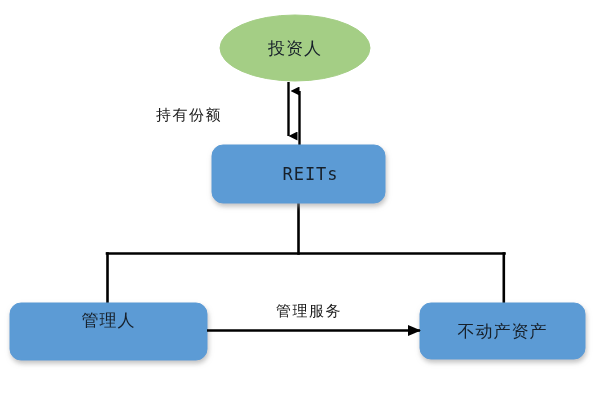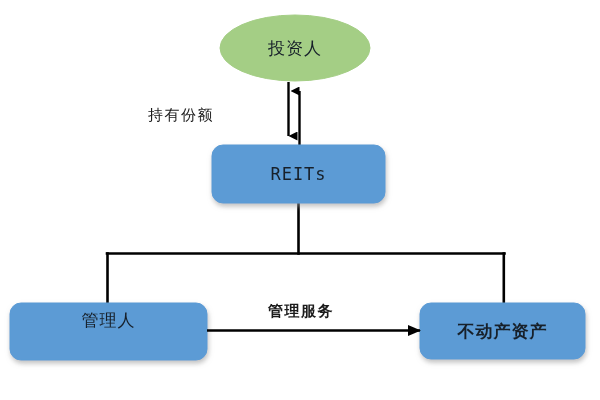--- a/index.html
+++ b/index.html
@@ -46,20 +46,21 @@
     font-size: 17px;
     letter-spacing: 1px;
   }
   .edge-label {
     position: absolute;
     color: #1b1b1b;
     font-family: "DejaVu Sans", "Liberation Sans", sans-serif;
     font-size: 15px;
     letter-spacing: 1.5px;
     white-space: nowrap;
+    margin-left: 8px;
   }
   .hit-area {
     position: absolute;
     background: transparent;
   }
 </style>
 </head>
 <body>
 
 <div id="diagram-root">
@@ -103,29 +104,29 @@
 
     <rect x="420" y="303" width="165" height="56" rx="11" ry="11" fill="#5b9bd5" stroke="#5b9bd5" stroke-width="1" filter="url(#soft-shadow)"></rect>
 
     <g>
       <line x1="207" y1="330.5" x2="420" y2="330.5" stroke="#000000" stroke-width="2.6" marker-end="url(#arrowhead-right)"></line>
     </g>
   </svg>
 
   <div class="node-label cjk-label" style="left:220px; top:15px; width:150px; height:66px;">投资人</div>
 
-  <div class="node-label latin-label" style="left:212px; top:145px; width:173px; height:58px;">REITs</div>
+  <div class="node-label latin-label" style="left:224px; top:145px; width:173px; height:58px;">REITs</div>
 
   <div class="node-label cjk-label" style="left:10px; top:292px; width:197px; height:57px;">管理人</div>
 
-  <div class="node-label cjk-label" style="left:420px; top:303px; width:165px; height:56px;font-weight:bold;">不动产资产</div>
+  <div class="node-label cjk-label" style="left:420px; top:303px; width:165px; height:56px;">不动产资产</div>
 
   <div class="edge-label" style="left:148px; top:106px;">持有份额</div>
 
 
-  <div class="edge-label" style="left:268px; top:302px;font-weight:bold;">管理服务</div>
+  <div class="edge-label" style="left:268px; top:302px;">管理服务</div>
 
   <div class="hit-area" style="left:220px; top:15px; width:150px; height:66px; border-radius:50%;"></div>
   <div class="hit-area" style="left:212px; top:145px; width:173px; height:58px; border-radius:11px;"></div>
   <div class="hit-area" style="left:10px; top:303px; width:197px; height:57px; border-radius:11px;"></div>
   <div class="hit-area" style="left:420px; top:303px; width:165px; height:56px; border-radius:11px;"></div>
 
 </div>
 
 </body></html>

